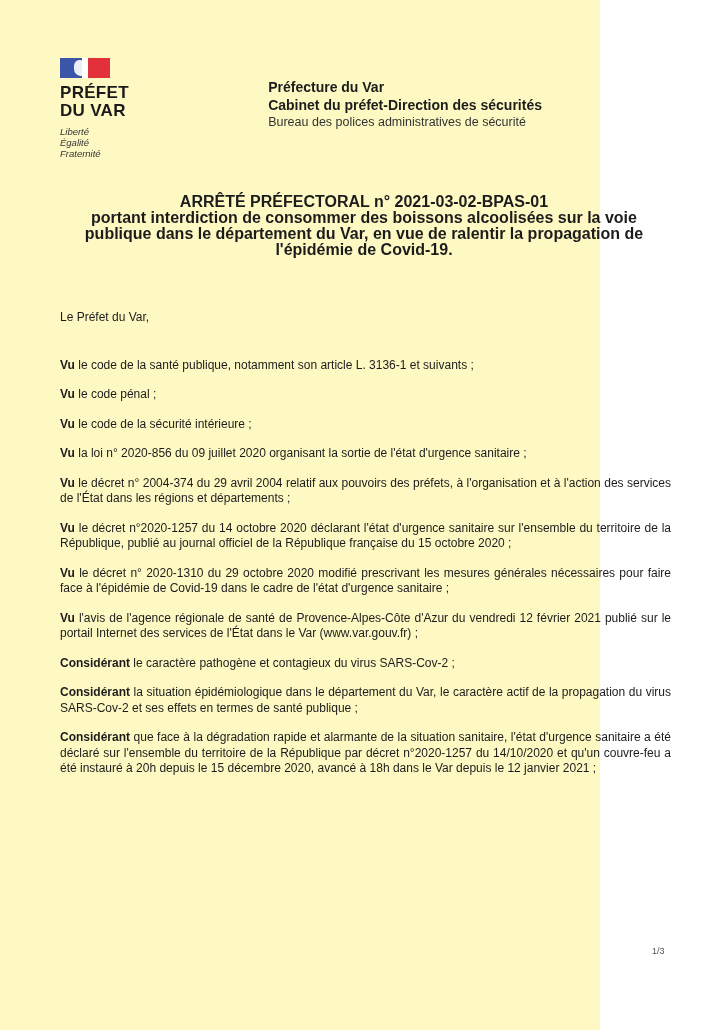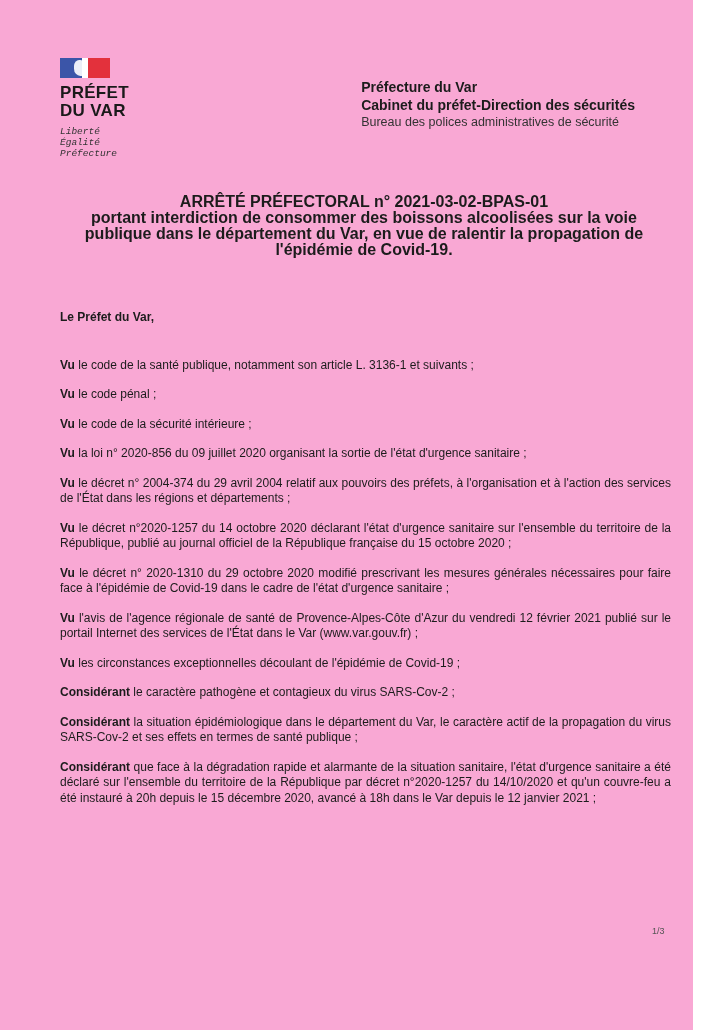--- a/index.html
+++ b/index.html
@@ -1,63 +1,63 @@
 <!DOCTYPE html>
 <html><head>
 <meta charset="utf-8">
 <style>
   html, body { margin: 0; padding: 0; background: #ffffff; }
   body { width: 728px; height: 1030px; position: relative; overflow: hidden; color: #1c1c1c; font-family: "Liberation Sans", "DejaVu Sans", sans-serif; }
-  .page { position: absolute; left: 0; top: 0; width: 693px; height: 1030px; background: #f9a8d4; }
+  .page { position: absolute; left: 0; top: 0; width: 600px; height: 1030px; background: #fef9c3; }
 
   
   .logo { position: absolute; left: 60px; top: 58px; width: 100px; }
   .flag { width: 50px; height: 20px; display: flex; margin-bottom: 6px; position: relative; }
   .flag .b { flex: 1; background: #3b55a8; }
   .flag .w { width: 6px; background: #fff; }
   .flag .r { flex: 1; background: #e3313c; }
   .flag .marianne { position: absolute; left: 14px; top: 2px; width: 14px; height: 16px; background: #fff; border-radius: 40% 60% 50% 50%; opacity: 0.9; }
   .logo-title { font-family: "Liberation Sans", sans-serif; font-weight: bold; font-size: 17px; line-height: 18px; color: #1a1a1a; letter-spacing: 0.3px; }
-  .motto { margin-top: 6px; font-family: Liberation Mono, monospace; font-style: italic; font-size: 9.5px; line-height: 11px; color: #333; }
+  .motto { margin-top: 6px; font-family: Liberation Sans, sans-serif; font-style: italic; font-size: 9.5px; line-height: 11px; color: #333; }
 
   
   .header-right { position: absolute; right: 58px; top: 78px; text-align: left; }
   .hr1 { font-weight: bold; font-size: 14px; line-height: 18px; }
   .hr2 { font-weight: bold; font-size: 14px; line-height: 18px; }
   .hr3 { font-size: 12.5px; line-height: 16px; color: #333; }
 
   
   .title { position: absolute; left: 56px; top: 194px; width: 616px; text-align: center; font-weight: bold; font-size: 16px; line-height: 16px; }
 
   
   .body { position: absolute; left: 60px; top: 310px; width: 611px; font-size: 12px; line-height: 15.5px; }
-  .prefet { font-weight: bold; margin-bottom: 32px; }
+  .prefet { font-weight: normal; margin-bottom: 32px; }
   .para { margin: 0 0 14px 0; text-align: justify; }
   .para b { font-weight: bold; }
 
-  .pagenum { position: absolute; left: 652px; top: 926px; font-size: 9px; color: #555; }
+  .pagenum { position: absolute; left: 652px; top: 946px; font-size: 9px; color: #555; }
 </style>
 </head>
 <body>
 
 <div class="page">
 
   <div class="logo">
     <div class="flag">
       <div class="b"></div>
         <div class="w"></div>
         <div class="r"></div>
       <div class="marianne"></div>
     </div>
     <div class="logo-title">PRÉFET</div>
     <div class="logo-title">DU VAR</div>
     <div class="motto">
       <div>Liberté</div>
       <div>Égalité</div>
-      <div>Préfecture</div>
+      <div>Fraternité</div>
     </div>
   </div>
 
   <div class="header-right">
     <div class="hr1">Préfecture du Var</div>
     <div class="hr2">Cabinet du préfet-Direction des sécurités</div>
     <div class="hr3">Bureau des polices administratives de sécurité</div>
   </div>
 
   <div class="title">
@@ -69,20 +69,19 @@
     <div class="prefet">Le Préfet du Var,</div>
 
     <p class="para"><b>Vu</b><span> le code de la santé publique, notamment son article L. 3136-1 et suivants ;</span></p>
     <p class="para"><b>Vu</b><span> le code pénal ;</span></p>
     <p class="para"><b>Vu</b><span> le code de la sécurité intérieure ;</span></p>
     <p class="para"><b>Vu</b><span> la loi n° 2020-856 du 09 juillet 2020 organisant la sortie de l'état d'urgence sanitaire ;</span></p>
     <p class="para"><b>Vu</b><span> le décret n° 2004-374 du 29 avril 2004 relatif aux pouvoirs des préfets, à l'organisation et à l'action des services de l'État dans les régions et départements ;</span></p>
     <p class="para"><b>Vu</b><span> le décret n°2020-1257 du 14 octobre 2020 déclarant l'état d'urgence sanitaire sur l'ensemble du territoire de la République, publié au journal officiel de la République française du 15 octobre 2020 ;</span></p>
     <p class="para"><b>Vu</b><span> le décret n° 2020-1310 du 29 octobre 2020 modifié prescrivant les mesures générales nécessaires pour faire face à l'épidémie de Covid-19 dans le cadre de l'état d'urgence sanitaire ;</span></p>
     <p class="para"><b>Vu</b><span> l'avis de l'agence régionale de santé de Provence-Alpes-Côte d'Azur du vendredi 12 février 2021 publié sur le portail Internet des services de l'État dans le Var (www.var.gouv.fr) ;</span></p>
-    <p class="para"><b>Vu</b><span> les circonstances exceptionnelles découlant de l'épidémie de Covid-19 ;</span></p>
     <p class="para"><b>Considérant</b><span> le caractère pathogène et contagieux du virus SARS-Cov-2 ;</span></p>
     <p class="para"><b>Considérant</b><span> la situation épidémiologique dans le département du Var, le caractère actif de la propagation du virus SARS-Cov-2 et ses effets en termes de santé publique ;</span></p>
     <p class="para"><b>Considérant</b><span> que face à la dégradation rapide et alarmante de la situation sanitaire, l'état d'urgence sanitaire a été déclaré sur l'ensemble du territoire de la République par décret n°2020-1257 du 14/10/2020 et qu'un couvre-feu a été instauré à 20h depuis le 15 décembre 2020, avancé à 18h dans le Var depuis le 12 janvier 2021 ;</span></p>
   </div>
 
   <div class="pagenum">1/3</div>
 </div>
 
 </body></html>

